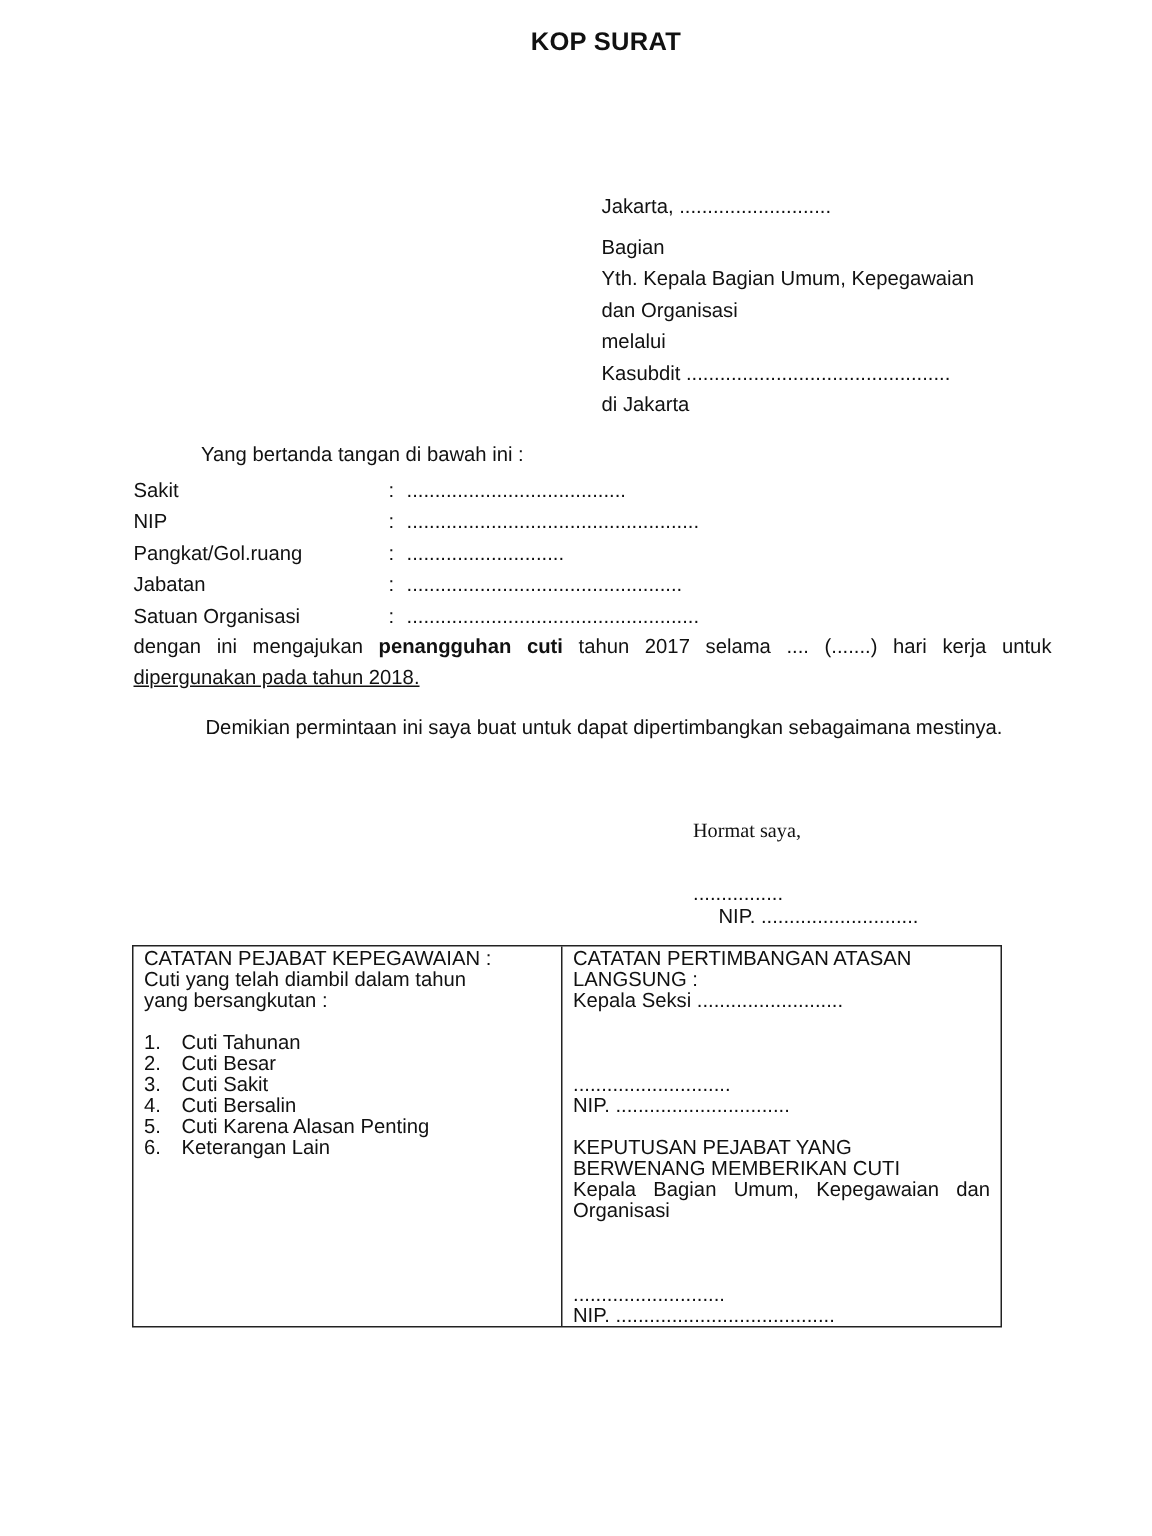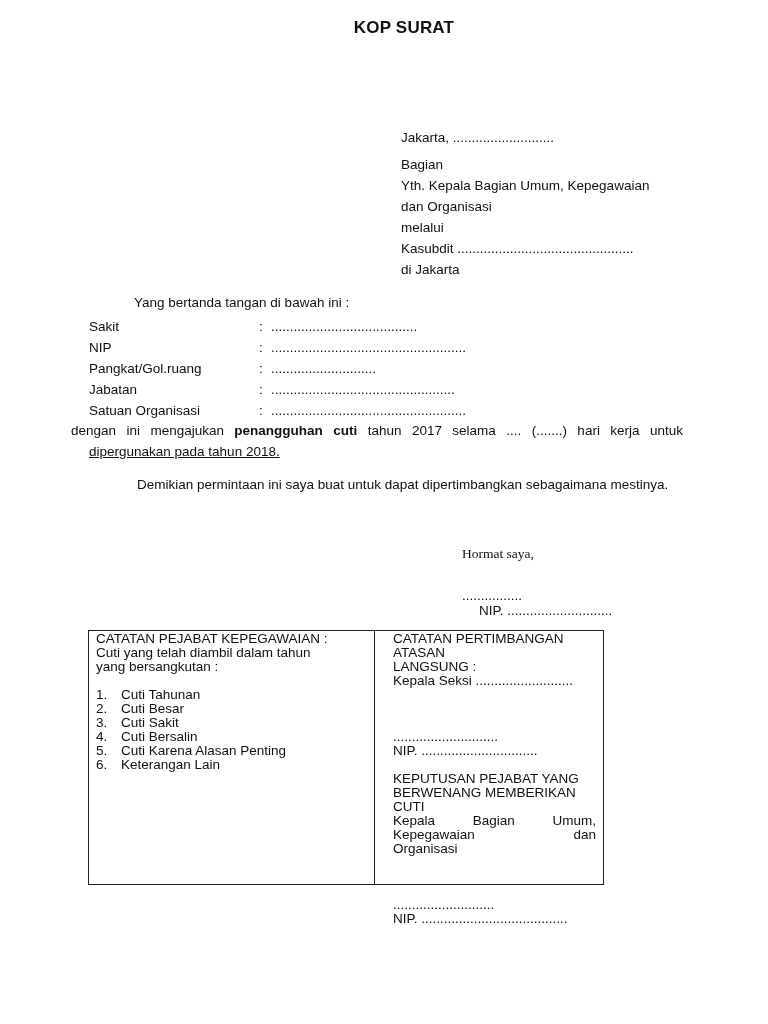--- a/index.html
+++ b/index.html
@@ -14,36 +14,36 @@
   }
   .addr { position: absolute; left: 364px; top: 127px; line-height: 21px; margin-left: 37px; }
   .addr .line { display: block; white-space: nowrap; }
   .addr .gap { height: 6px; }
   .intro { left: 89px; top: 295px; }
   .fields { position: absolute; left: 89px; top: 316px; }
   .field-row { display: flex; height: 21px; line-height: 21px; }
   .field-label { width: 170px; }
   .field-colon { width: 12px; }
   .para1 {
-    position: absolute; left: 71px; top: 420px; width: 612px; line-height: 21px;
+    position: absolute; left: 89px; top: 420px; width: 612px; line-height: 21px;
     text-align: justify; text-align-last: justify;
   }
   .para1b { position: absolute; left: 89px; top: 441px; line-height: 21px; text-decoration: underline; }
   .para2 {
     position: absolute; left: 89px; top: 477px; width: 612px; line-height: 16px;
     text-align: justify; text-indent: 48px;
   }
   .sign { position: absolute; left: 462px; line-height: 16px; }
   .notes-table {
-    position: absolute; left: 88px; top: 630px; width: 516px; height: 255px;
+    position: absolute; left: 88px; top: 630px; width: 580px; height: 255px;
     border: 1px solid #222; box-sizing: border-box; display: flex;
   }
   .cell { box-sizing: border-box; padding: 1px 7px; line-height: 14px; font-size: 13.5px; }
   .cell-left { width: 286px; border-right: 1px solid #222; }
-  .cell-right { flex: 1; margin-left: 11px; }
+  .cell-right { flex: 1; }
   .list { margin: 0; padding: 0; list-style: none; }
   .list li { display: flex; }
   .list .num { width: 25px; }
   .spacer { display: block; }
   .just { text-align: justify; text-align-last: justify; display: block; }
 </style>
 </head>
 <body>
 
 <div class="title">KOP SURAT</div>

